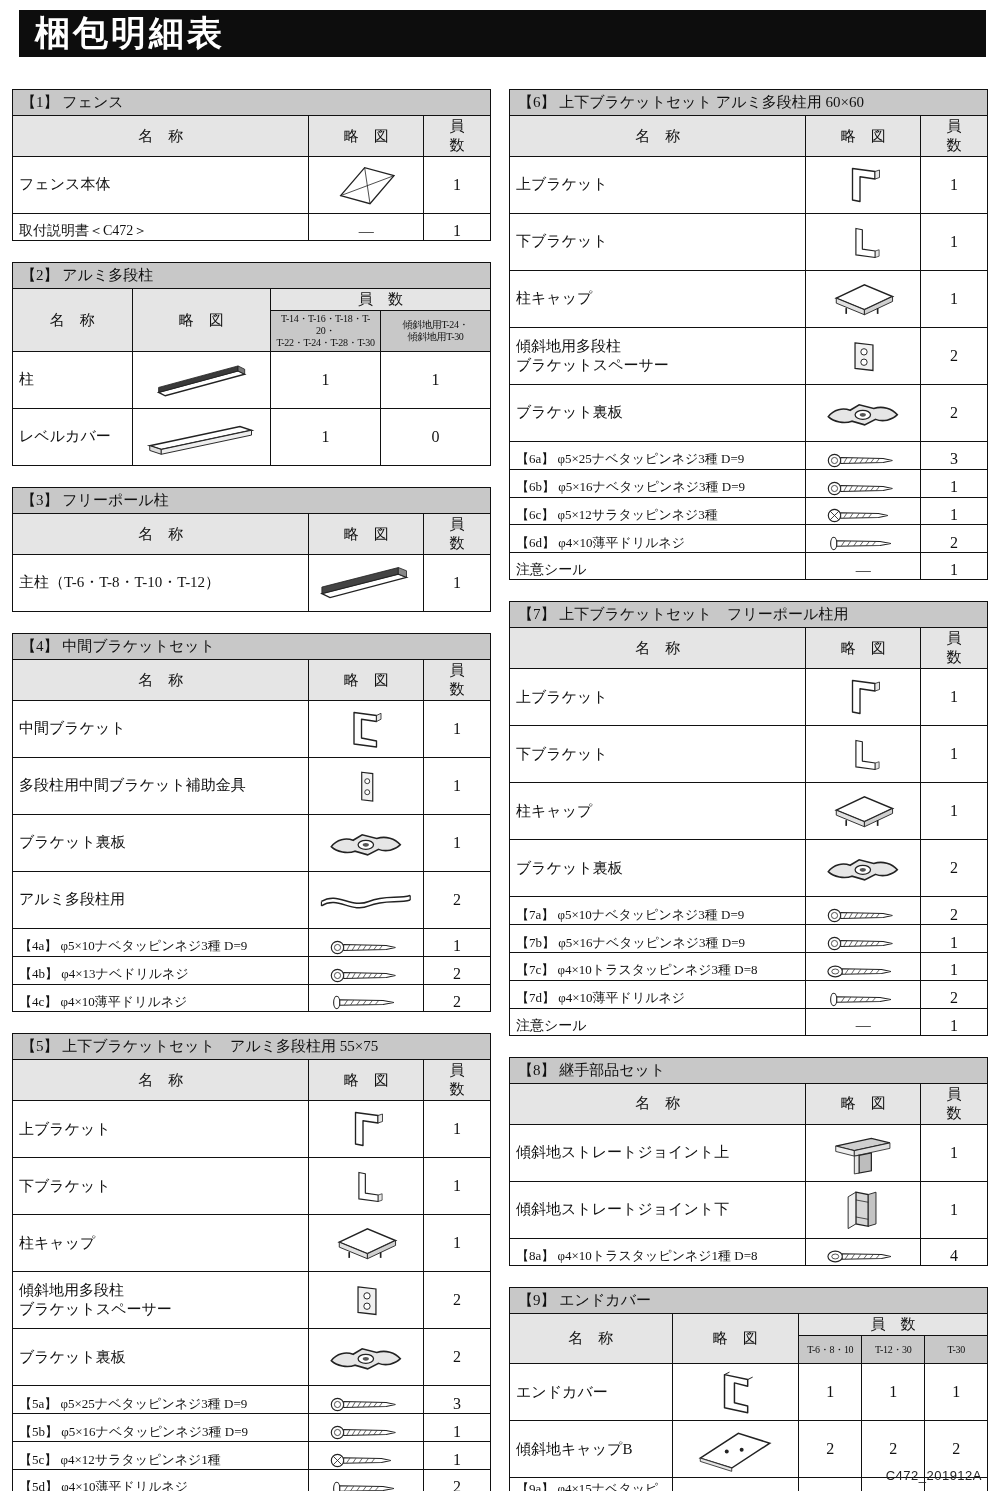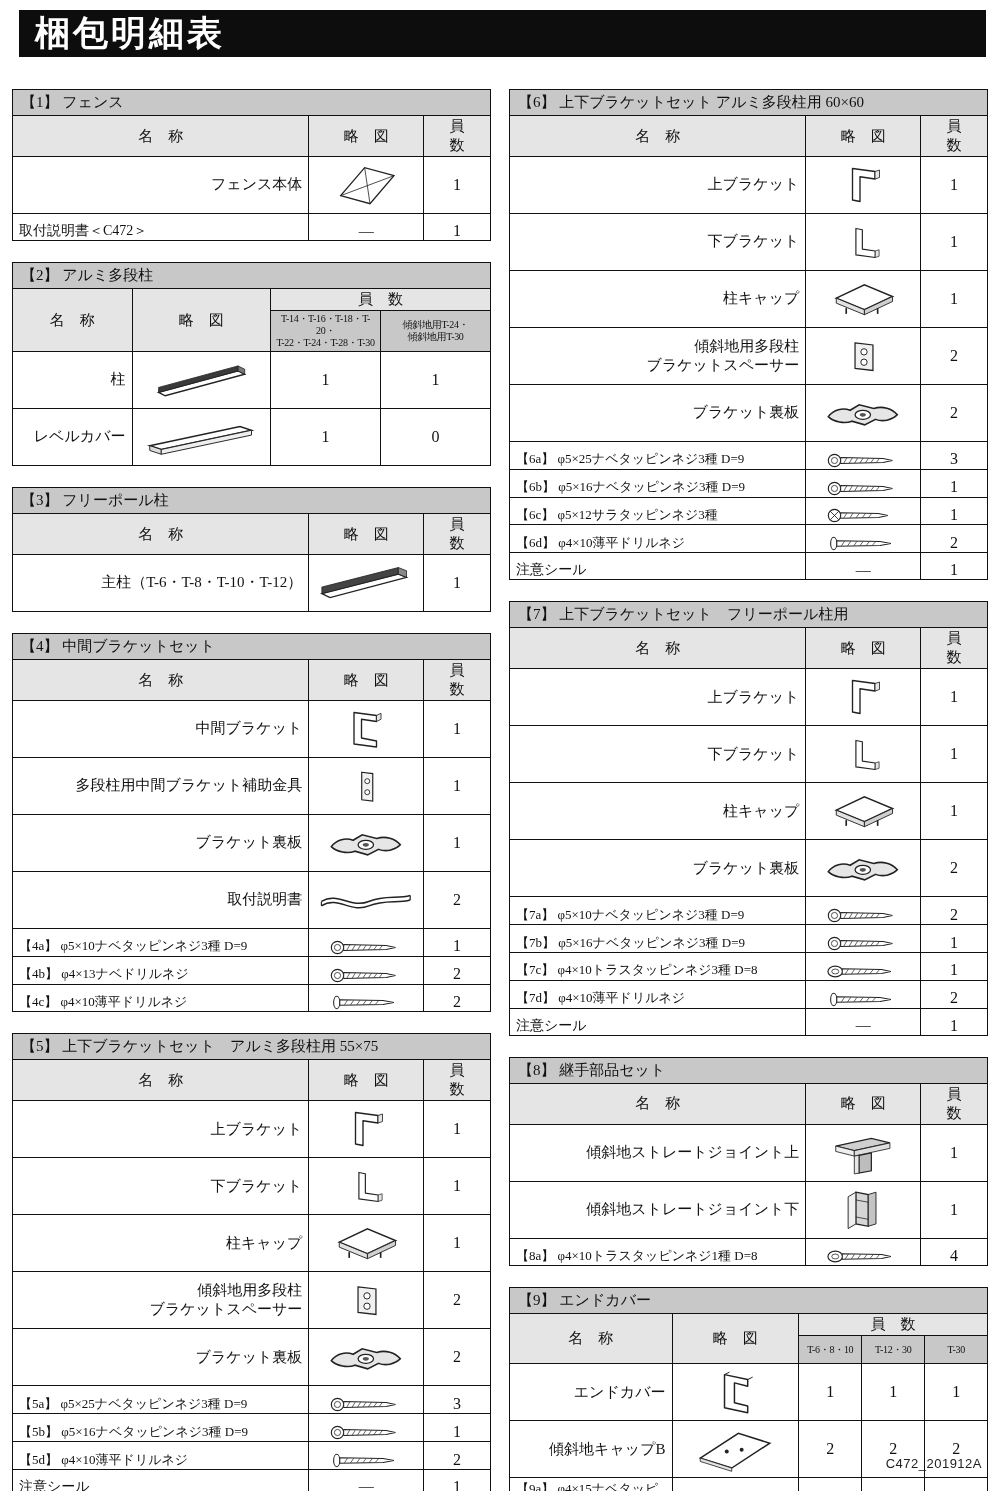--- a/index.html
+++ b/index.html
@@ -14,33 +14,33 @@
 
   .columns { display: flex; gap: 18px; align-items: flex-start; }
   .col { flex: 1; min-width: 0; font-family: Liberation Serif, serif; }
 
   table.parts { border-collapse: collapse; width: 100%; table-layout: fixed; margin-bottom: 21px; }
   table.parts td { border: 1.5px solid #111; padding: 2px 6px; vertical-align: middle; overflow: hidden; }
   tr.title-row td { background: #c8c8c8; font-size: 15px; padding: 3px 8px; height: 24px; }
   tr.head-row td { background: #e5e5e5; text-align: center; font-size: 15px; height: 15px; padding: 1px 16px; }
   tr.subhead-row td { background: #c8c8c8; text-align: center; font-size: 10px; line-height: 1.2; white-space: pre-line; padding: 2px 1px; height: 28px; letter-spacing: -0.3px; }
   tr.k-part td { height: 57px; }
-  tr.k-part .name-cell { font-size: 15px; line-height: 1.3; white-space: pre-line; text-align: right; }
+  tr.k-part .name-cell { font-size: 15px; line-height: 1.3; white-space: pre-line; }
   tr.k-screw td, tr.k-note td { height: 22px; padding-top: 8px; padding-bottom: 0; }
   tr.k-screw .name-cell, tr.k-note .name-cell { font-size: 13px; white-space: nowrap; }
   tr.k-note .name-cell { font-size: 14px; }
   tr.k-screw2 td { height: 45px; }
   tr.k-screw2 .name-cell { font-size: 13px; line-height: 1.35; white-space: pre-line; }
   .sketch-cell { text-align: center; padding: 2px; }
   .qty-cell { text-align: center; font-size: 16px; }
   .dash-cell { font-size: 15px; text-align: center; }
   .sk { height: 48px; max-width: 96%; display: inline-block; vertical-align: middle; }
   .sk2 { height: 40px; }
   .sks { height: 17px; max-width: 96%; display: inline-block; vertical-align: middle; }
-  .footer-code { position: absolute; right: 18px; bottom: 20px; font-size: 13px; letter-spacing: 0.5px; color: #222; }
+  .footer-code { position: absolute; right: 18px; bottom: 8px; font-size: 13px; letter-spacing: 0.5px; color: #222; }
 </style>
 </head>
 <body>
 
 <div class="page">
   <div class="masthead">
     <div class="mast-square"></div>
     <div class="mast-bar">
       <h1>梱包明細表</h1>
     </div>
@@ -183,21 +183,21 @@
             <tr class="k-part">
               <td class="name-cell">ブラケット裏板</td>
               <td class="sketch-cell"><span><svg class="sk sk2" viewBox="0 0 92 44">
                     <path d="M8,26 C14,18 24,16 32,19 L42,13 L58,17 C68,14 78,17 84,24 C78,30 68,32 60,29 L48,35 L34,31 C26,34 14,32 8,26 Z" fill="#e6e6e6" stroke="#222" stroke-width="1.7"></path>
                     <ellipse cx="46" cy="24" rx="8.5" ry="5" fill="#fff" stroke="#222" stroke-width="1.4"></ellipse>
                     <ellipse cx="46" cy="24" rx="3.4" ry="2" fill="#555"></ellipse>
                   </svg></span></td>
               <td class="qty-cell">1</td>
             </tr>
             <tr class="k-part">
-              <td class="name-cell">取付説明書</td>
+              <td class="name-cell">アルミ多段柱用</td>
               <td class="sketch-cell"><span><svg class="sk sk2" viewBox="0 0 132 36">
                     <path d="M6,20 C28,6 46,30 70,20 C92,11 110,17 126,12" fill="none" stroke="#222" stroke-width="2"></path>
                     <path d="M6,26 C28,12 46,36 70,26 C92,17 110,23 126,18" fill="none" stroke="#222" stroke-width="2"></path>
                     <path d="M6,20 L6,26 M126,12 L126,18" stroke="#222" stroke-width="1.6"></path>
                   </svg></span></td>
               <td class="qty-cell">2</td>
             </tr>
             <tr class="k-screw">
               <td class="name-cell">【4a】 φ5×10ナベタッピンネジ3種 D=9</td>
               <td class="sketch-cell"><span><svg class="sks" viewBox="0 0 96 22">
@@ -338,20 +338,37 @@
                     <circle cx="11" cy="11" r="4" fill="none" stroke="#222" stroke-width="1"></circle>
                     <polygon points="19,7 74,8.5 86,11 74,13.5 19,15" fill="#fff" stroke="#222" stroke-width="1.3"></polygon>
                     <g stroke="#222" stroke-width="0.9">
                       <line x1="27" y1="7.4" x2="23" y2="14.6"></line>
                       <line x1="34" y1="7.6" x2="30" y2="14.6"></line>
                       <line x1="41" y1="7.8" x2="37" y2="14.4"></line>
                       <line x1="48" y1="8" x2="44" y2="14.2"></line>
                       <line x1="55" y1="8.2" x2="51" y2="14"></line>
                       <line x1="62" y1="8.4" x2="58" y2="13.8"></line>
                       <line x1="69" y1="8.6" x2="65" y2="13.6"></line>
+                    </g>
+                  </svg></span></td>
+              <td class="qty-cell">1</td>
+            </tr>
+            <tr class="k-screw">
+              <td class="name-cell">【5c】 φ4×12サラタッピンネジ1種</td>
+              <td class="sketch-cell"><span><svg class="sks" viewBox="0 0 96 22">
+                    <circle cx="11" cy="11" r="8" fill="#fff" stroke="#222" stroke-width="1.5"></circle>
+                    <line x1="5.5" y1="5.5" x2="16.5" y2="16.5" stroke="#222" stroke-width="1.1"></line>
+                    <line x1="16.5" y1="5.5" x2="5.5" y2="16.5" stroke="#222" stroke-width="1.1"></line>
+                    <polygon points="19,7.5 68,8.5 80,11 68,13.5 19,14.5" fill="#fff" stroke="#222" stroke-width="1.3"></polygon>
+                    <g stroke="#222" stroke-width="0.9">
+                      <line x1="27" y1="8" x2="23" y2="14"></line>
+                      <line x1="35" y1="8" x2="31" y2="14"></line>
+                      <line x1="43" y1="8.2" x2="39" y2="14"></line>
+                      <line x1="51" y1="8.4" x2="47" y2="13.8"></line>
+                      <line x1="59" y1="8.6" x2="55" y2="13.6"></line>
                     </g>
                   </svg></span></td>
               <td class="qty-cell">1</td>
             </tr>
             <tr class="k-screw">
               <td class="name-cell">【5d】 φ4×10薄平ドリルネジ</td>
               <td class="sketch-cell"><span><svg class="sks" viewBox="0 0 96 22">
                     <ellipse cx="10" cy="11" rx="4" ry="8" fill="#fff" stroke="#222" stroke-width="1.4"></ellipse>
                     <polygon points="14,7.5 70,8.5 84,11 70,13.5 14,14.5" fill="#fff" stroke="#222" stroke-width="1.3"></polygon>
                     <g stroke="#222" stroke-width="0.9">

